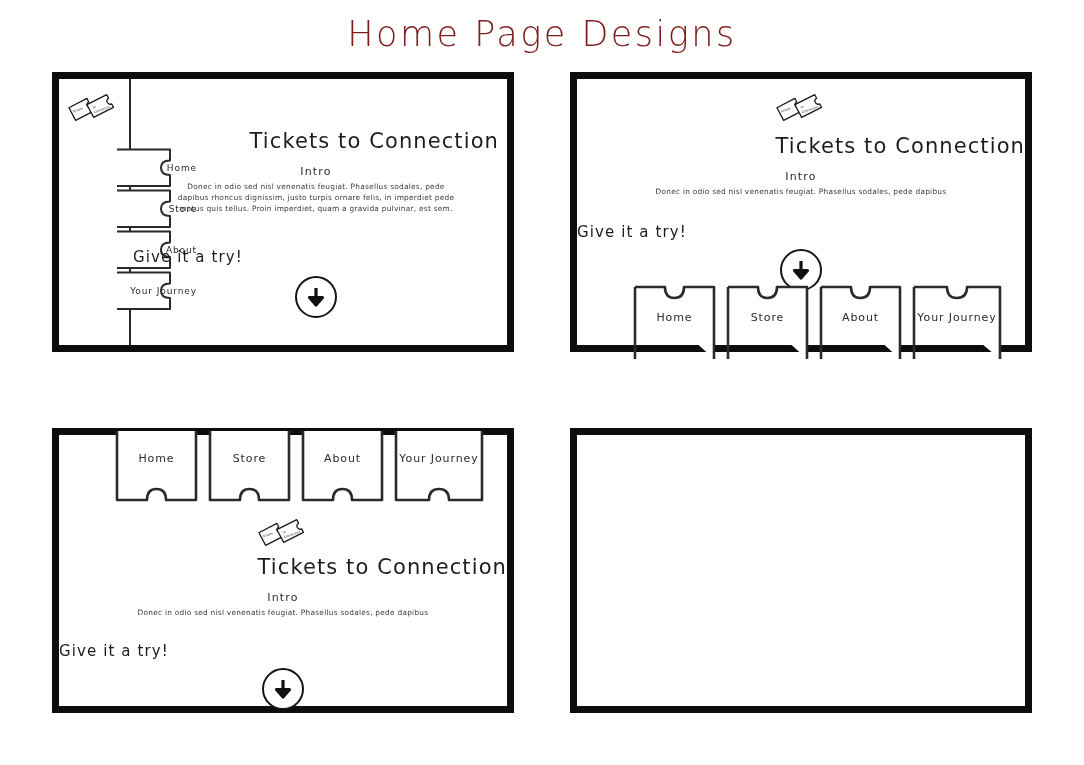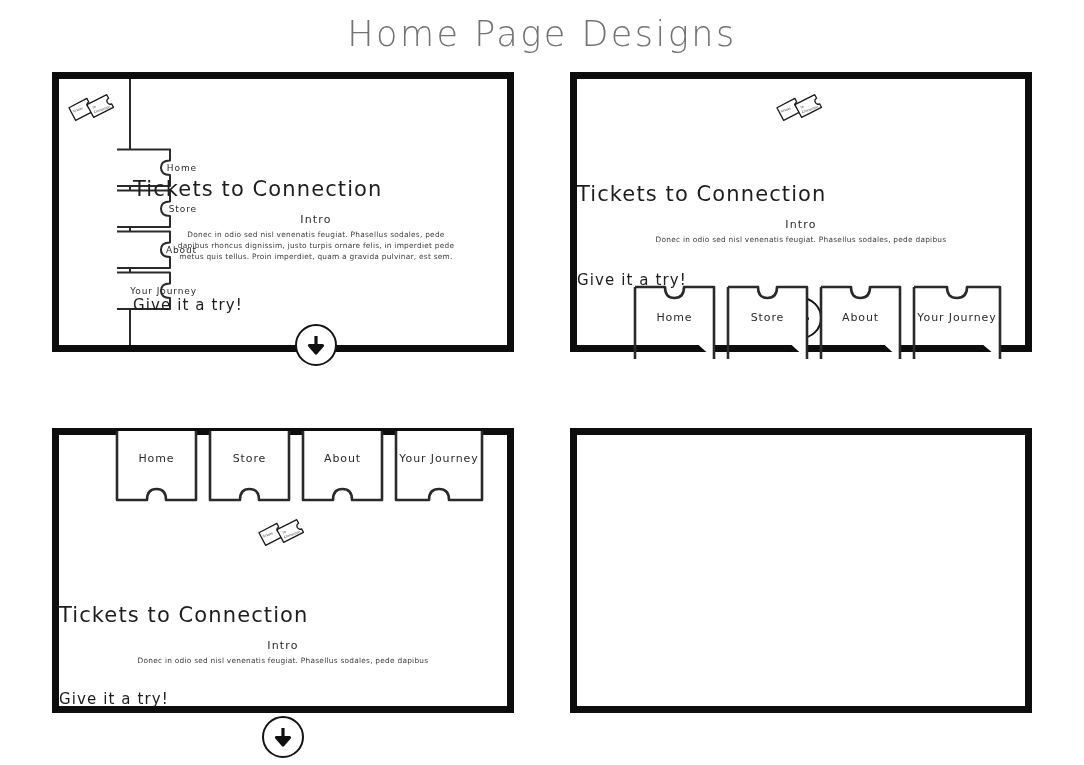--- a/index.html
+++ b/index.html
@@ -11,21 +11,21 @@
     position:relative;
   }
   
   .page-title{
     position:absolute;top:14px;left:0;width:1084px;
     text-align:center;
     font-family:"DejaVu Sans", sans-serif;
     font-size:35px;
     font-weight:300;
     letter-spacing:2.5px;
-    color:#737373;
+    color:#7f1d1d;
   }
   
   .panel{
     position:absolute;
     border:7px solid #0d0d0d;
     background:#ffffff;
     box-sizing:border-box;
   }
   #panel-1{left:52px;top:72px;width:462px;height:280px;}
   #panel-2{left:570px;top:72px;width:462px;height:280px;}
@@ -33,23 +33,22 @@
   #panel-4{left:570px;top:428px;width:462px;height:285px;}
 
   .panel-inner{position:absolute;inset:0;overflow:visible;}
 
   
   .site-title{
     font-family:"DejaVu Sans", sans-serif;
     font-size:21px;
     letter-spacing:1.1px;
     color:#1d1d1d;
-    text-align:left;
+    text-align:right;
     white-space:nowrap;
-    margin-top:48px;
   }
   .intro-head{
     font-family:"DejaVu Sans", sans-serif;
     font-size:11px;
     letter-spacing:1.2px;
     color:#2b2b2b;
     text-align:center;
     margin-top:12px;
   }
   .intro-body{

